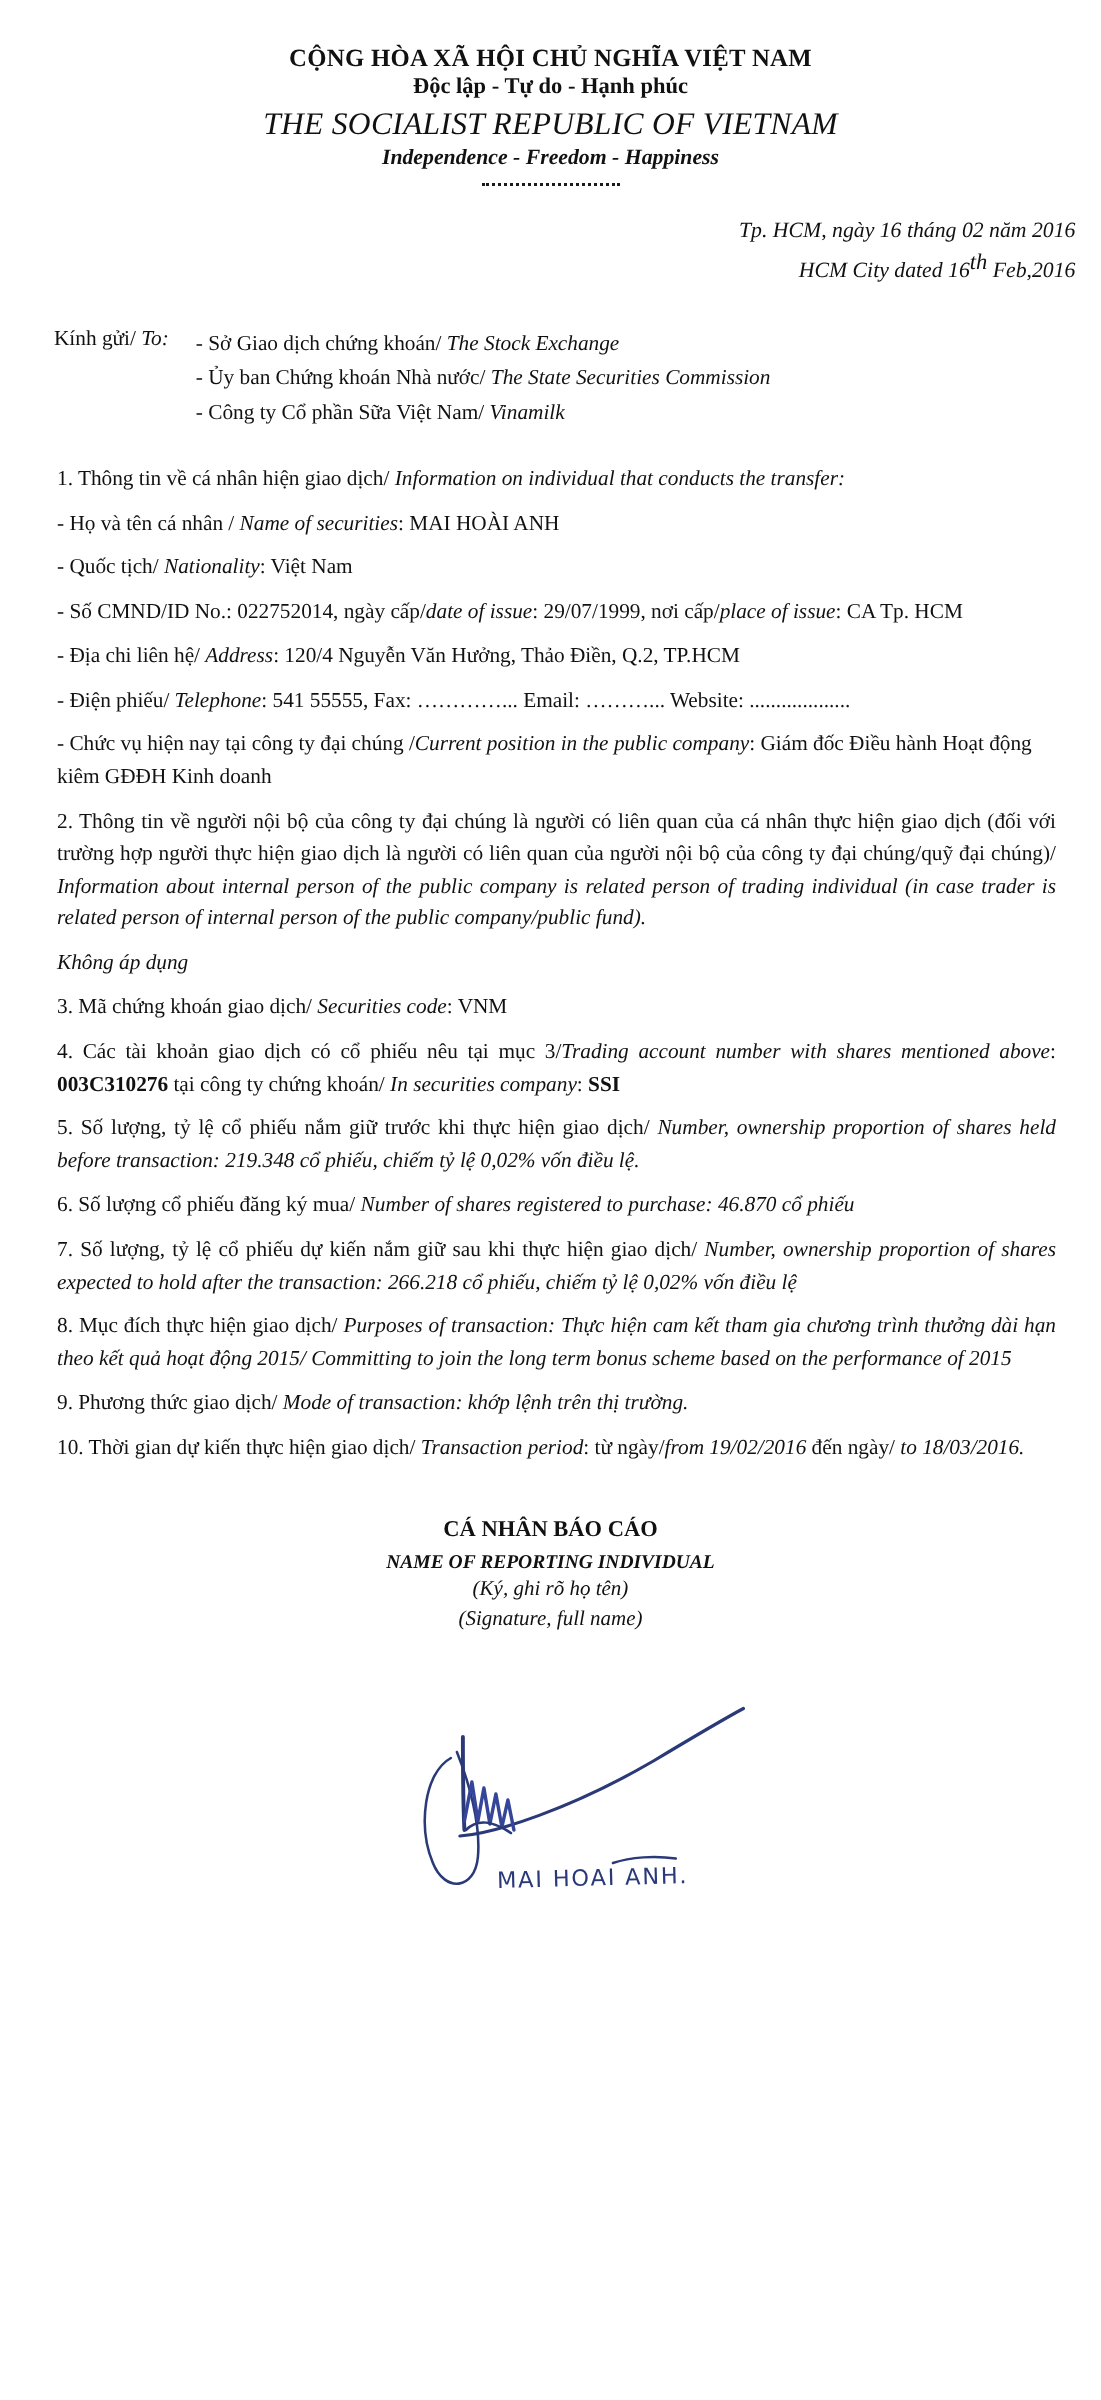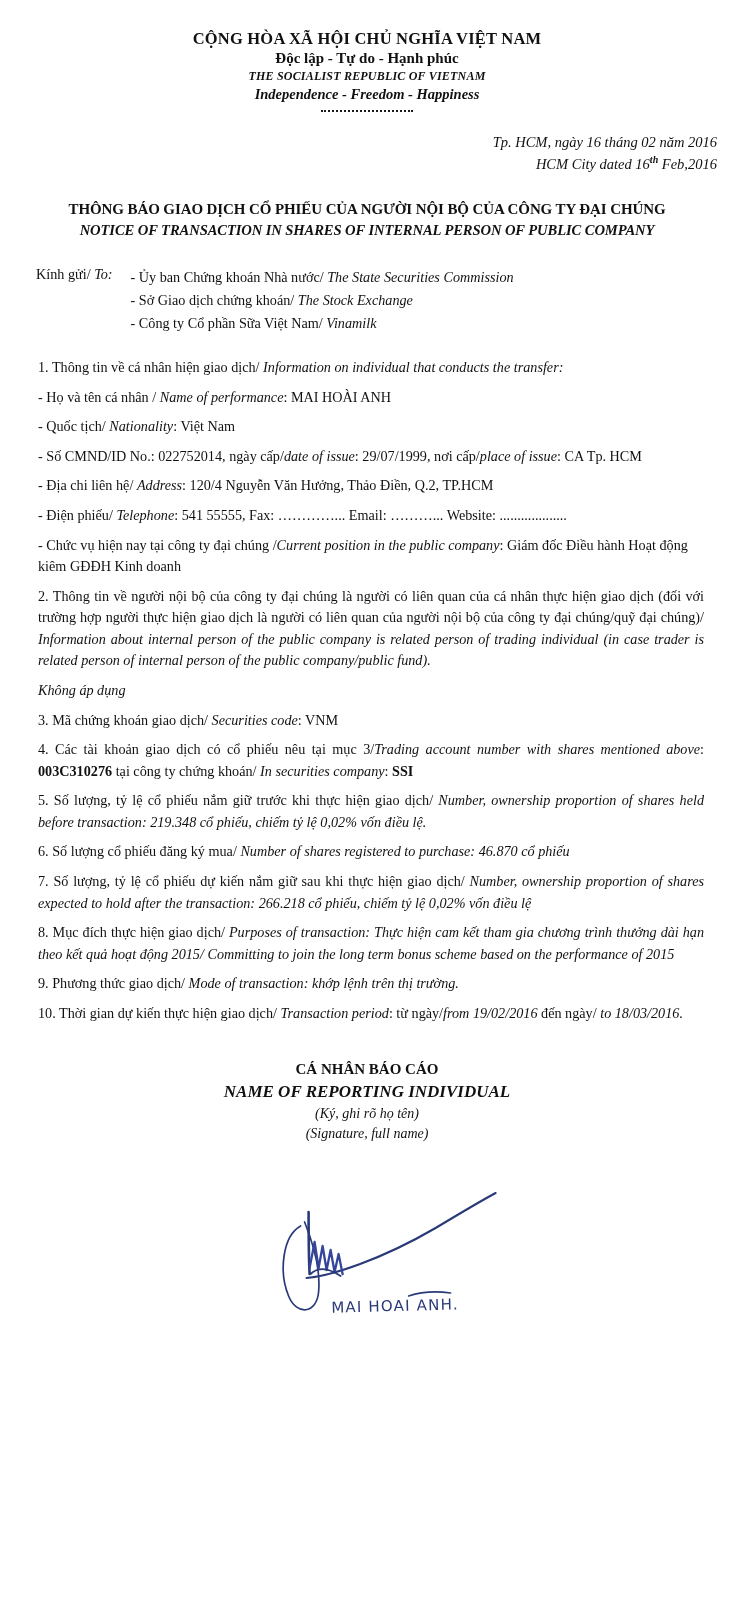--- a/index.html
+++ b/index.html
@@ -29,22 +29,22 @@
   .hdr .l1 {
     font-size: 16.5px;
     font-weight: bold;
     letter-spacing: .2px;
   }
   .hdr .l2 {
     font-size: 15px;
     font-weight: bold;
   }
   .hdr .l3 {
-    font-size: 12px;
-    font-weight: bold;
+    font-size: 21px;
+    font-weight: normal;
     font-style: italic;
     letter-spacing: .2px;
   }
   .hdr .l4 {
     font-size: 14.5px;
     font-weight: bold;
     font-style: italic;
   }
   .rule {
     width: 92px;
@@ -55,21 +55,21 @@
 
   
   .dateblock {
     margin-top: 20px;
     padding-right: 17px;
     text-align: right;
     font-style: italic;
     font-size: 14.5px;
     line-height: 1.45;
   }
-  .sup { font-size: 10px; vertical-align: super; font-weight: bold; }
+  .sup { font-size: 15px; vertical-align: super; }
 
   
   .titles {
     margin-top: 24px;
     text-align: center;
     line-height: 1.38;
   }
   .titles .t1 {
     font-size: 15px;
     font-weight: bold;
@@ -114,21 +114,21 @@
   i { font-style: italic; }
   b { font-weight: bold; }
 
   
   .signblock {
     margin-top: 34px;
     text-align: center;
     line-height: 1.42;
   }
   .signblock .s1 { font-size: 15px; font-weight: bold; }
-  .signblock .s2 { font-size: 17px; font-weight: bold; font-style: italic; }
+  .signblock .s2 { font-size: 13px; font-weight: bold; font-style: italic; }
   .signblock .s3 { font-size: 14px; font-style: italic; }
   .signblock .s4 { font-size: 14px; font-style: italic; }
 
   .sig-area {
     position: relative;
     height: 200px;
     margin-top: 6px;
   }
   .sig-svg {
     position: absolute;
@@ -159,39 +159,35 @@
     <div class="l3">THE SOCIALIST REPUBLIC OF VIETNAM</div>
     <div class="l4">Independence - Freedom - Happiness</div>
     <div class="rule"></div>
   </div>
 
   <div class="dateblock">
     <div>Tp. HCM, ngày 16 tháng 02 năm 2016</div>
     <div><span>HCM City dated 16</span><span class="sup">th</span><span> Feb,2016</span></div>
   </div>
 
-  <div class="titles">
-    <div class="t1">THÔNG BÁO GIAO DỊCH CỔ PHIẾU CỦA NGƯỜI NỘI BỘ CỦA CÔNG TY ĐẠI CHÚNG</div>
-    <div class="t2">NOTICE OF TRANSACTION IN SHARES OF INTERNAL PERSON OF PUBLIC COMPANY</div>
-  </div>
 
   <div class="to-wrap">
     <div class="to-label"><span>Kính gửi/</span> <i>To:</i></div>
     <div class="to-list">
+      <div><span>- Sở Giao dịch chứng khoán/</span> <i>The Stock Exchange</i></div>
       <div><span>- Ủy ban Chứng khoán Nhà nước/</span> <i>The State Securities Commission</i></div>
-      <div><span>- Sở Giao dịch chứng khoán/</span> <i>The Stock Exchange</i></div>
       <div><span>- Công ty Cổ phần Sữa Việt Nam/</span> <i>Vinamilk</i></div>
     </div>
   </div>
 
   <div class="body">
 
     <p class="sec"><span>1. Thông tin về cá nhân hiện giao dịch/</span> <i>Information on individual that conducts the transfer:</i></p>
 
-    <p class="line"><span>- Họ và tên cá nhân /</span> <i>Name of performance</i><span>: MAI HOÀI ANH</span></p>
+    <p class="line"><span>- Họ và tên cá nhân /</span> <i>Name of securities</i><span>: MAI HOÀI ANH</span></p>
 
     <p class="line"><span>- Quốc tịch/</span> <i>Nationality</i><span>: Việt Nam</span></p>
 
     <p class="line"><span>- Số CMND/ID No.: 022752014, ngày cấp/</span><i>date of issue</i><span>: 29/07/1999, nơi cấp/</span><i>place of issue</i><span>: CA Tp. HCM</span></p>
 
     <p class="line"><span>- Địa chi liên hệ/</span> <i>Address</i><span>: 120/4 Nguyễn Văn Hưởng, Thảo Điền, Q.2, TP.HCM</span></p>
 
     <p class="line"><span>- Điện phiếu/</span> <i>Telephone</i><span>: 541 55555, Fax: …………... Email: ………... Website: ...................</span></p>
 
     <p class="line"><span>- Chức vụ hiện nay tại công ty đại chúng /</span><i>Current position in the public company</i><span>: Giám đốc Điều hành Hoạt động kiêm GĐĐH Kinh doanh</span></p>

